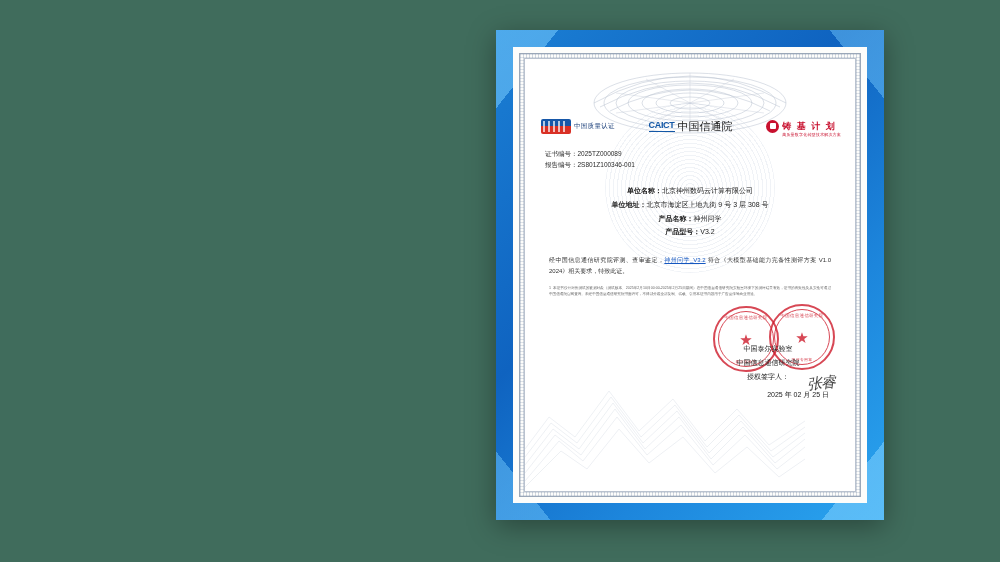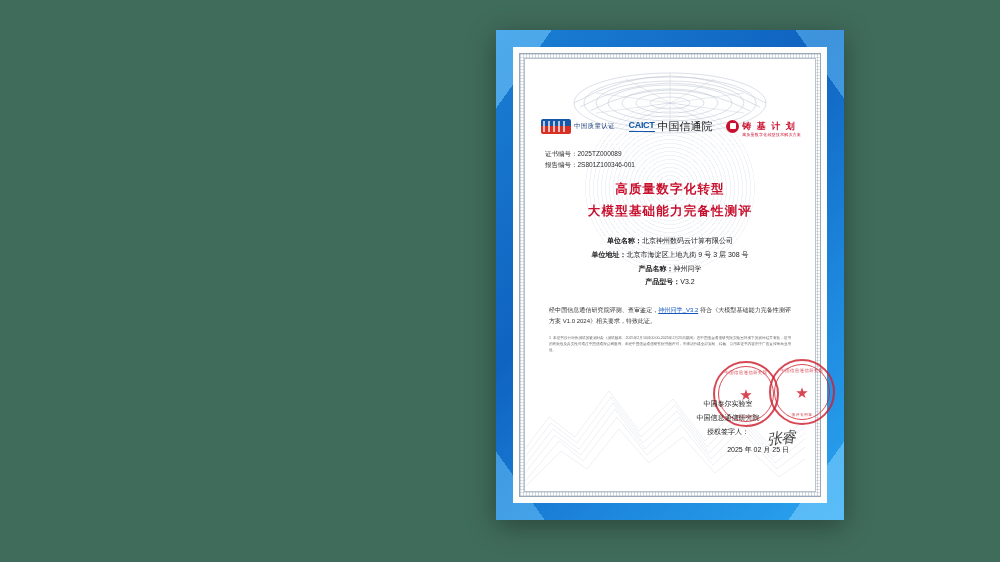--- a/index.html
+++ b/index.html
@@ -20,20 +20,21 @@
 
   
   .cert-outer {
     position: absolute;
     left: 496px;
     top: 30px;
     width: 348px;
     height: 490px;
     background: linear-gradient(135deg, #1b7fd4 0%, #0f63c0 40%, #1d86dc 70%, #2aa4ef 100%);
     box-shadow: 0 6px 26px rgba(0,0,0,.35);
+    padding-left: 40px;
   }
   
   .cert-outer::before {
     content: "";
     position: absolute;
     left: 0; top: 0; right: 0; bottom: 0;
     background:
       linear-gradient(to bottom right, rgba(120,205,255,.55) 0 8%, rgba(0,0,0,0) 8%),
       linear-gradient(to bottom left, rgba(120,205,255,.45) 0 7%, rgba(0,0,0,0) 7%),
       linear-gradient(to top right, rgba(120,205,255,.45) 0 7%, rgba(0,0,0,0) 7%),
@@ -341,24 +342,20 @@
 
         <div class="numbers">
           <div>
             <span>证书编号：</span><span>2025TZ000089</span>
           </div>
           <div>
             <span>报告编号：</span><span>2S801Z100346-001</span>
           </div>
         </div>
 
-        <div class="title-block">
-          <div class="title-line1">高质量数字化转型</div>
-          <div class="title-line2">大模型基础能力完备性测评</div>
-        </div>
 
         <div class="fields">
           <div>
             <span class="lbl">单位名称：</span><span>北京神州数码云计算有限公司</span>
           </div>
           <div>
             <span class="lbl">单位地址：</span><span>北京市海淀区上地九街 9 号 3 层 308 号</span>
           </div>
           <div>
             <span class="lbl">产品名称：</span><span>神州问学</span>

